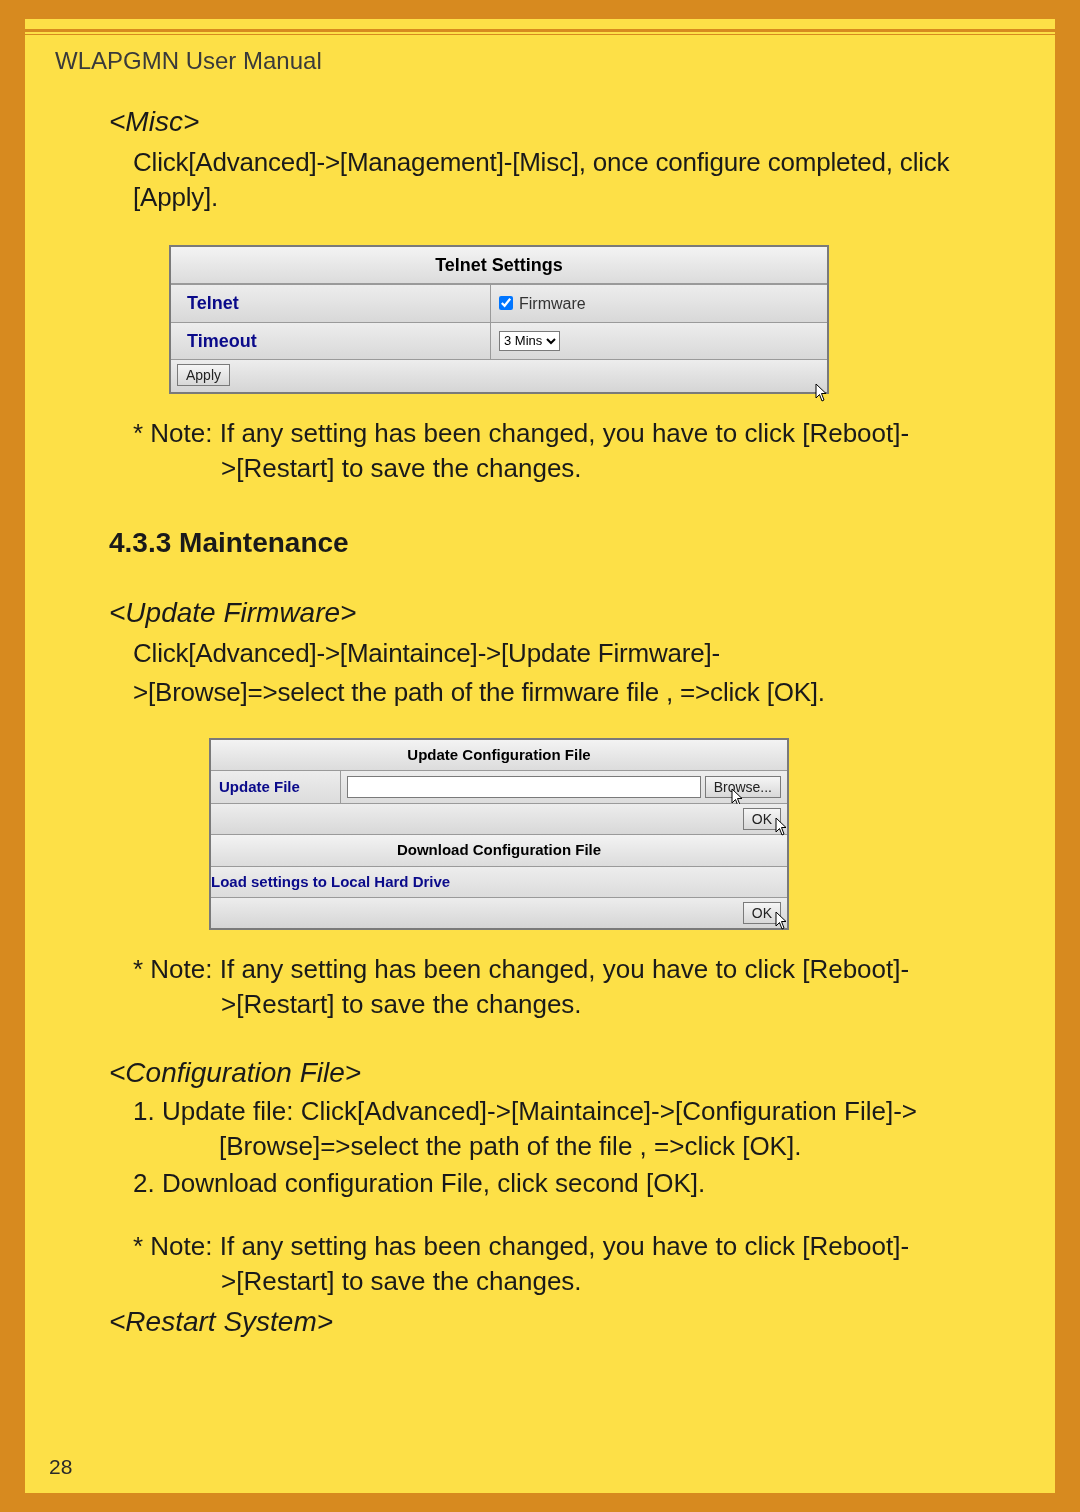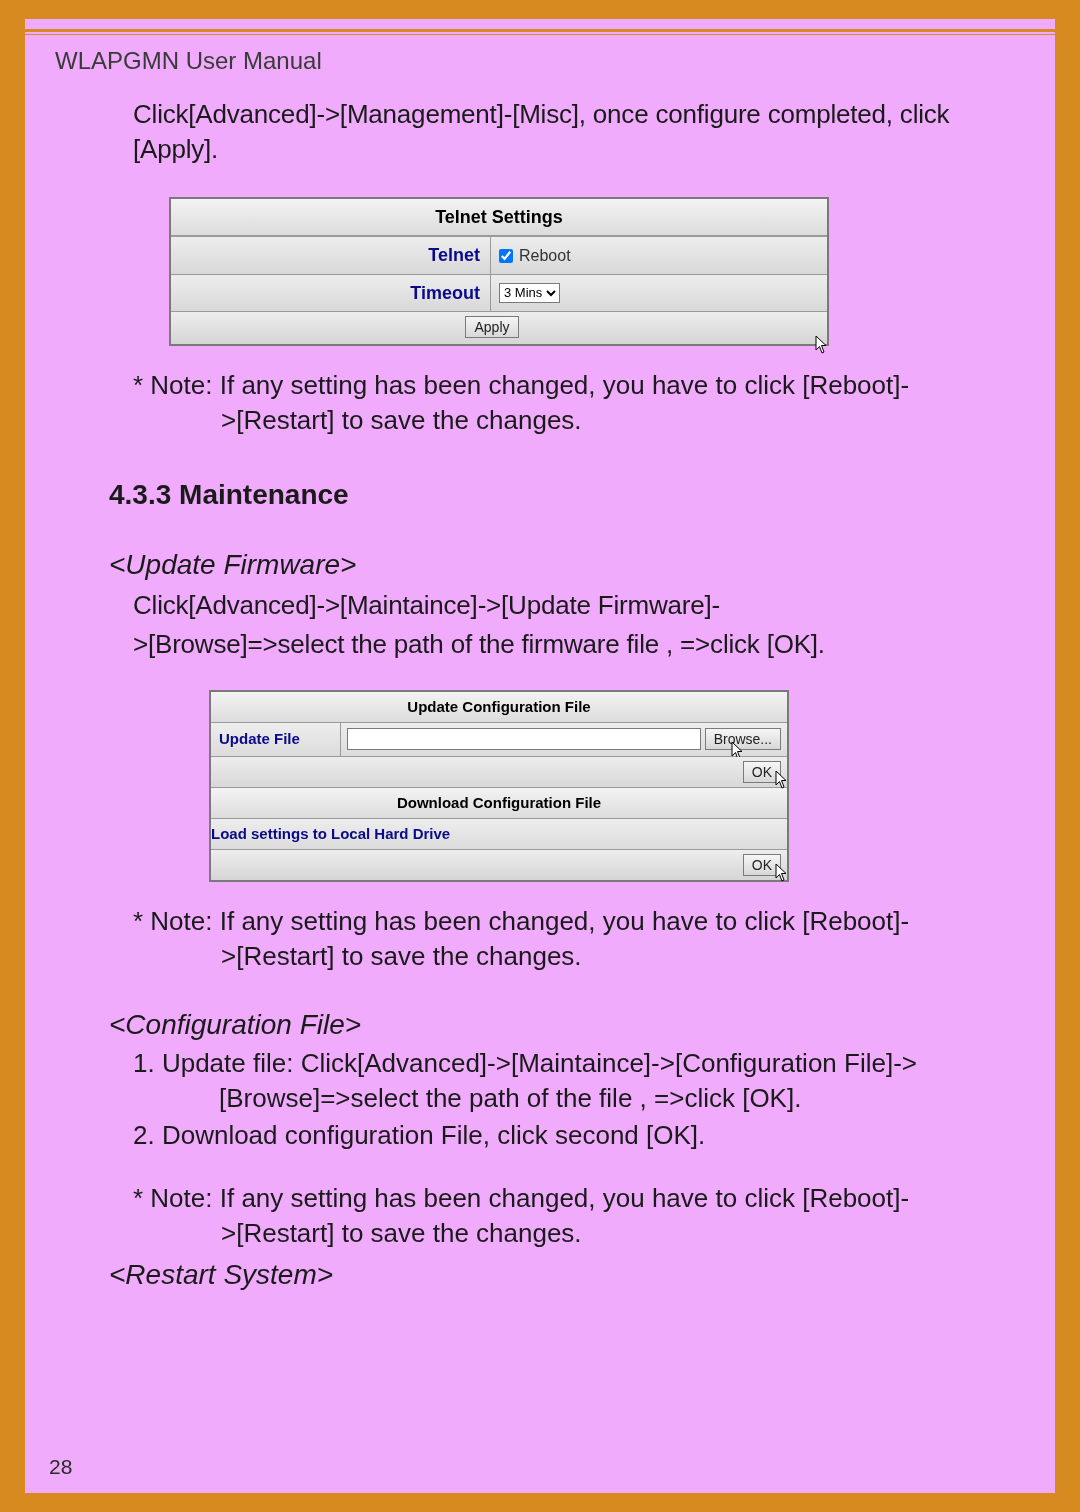--- a/index.html
+++ b/index.html
@@ -8,21 +8,21 @@
     background: #d78a1f;
     font-family: "Myriad Pro", "Segoe UI", Arial, sans-serif;
     position: relative;
   }
   .page {
     position: absolute;
     left: 24px;
     top: 18px;
     width: 1032px;
     height: 1476px;
-    background: #f0abfc;
+    background: #fde047;
     border: 1px solid #d78a1f;
   }
   .rule-top {
     position: absolute;
     left: 0; right: 0; top: 10px;
     border-top: 3px solid #d78a1f;
   }
   .rule-top2 {
     position: absolute;
     left: 0; right: 0; top: 15px;
@@ -91,42 +91,41 @@
     padding: 6px 0;
     background: linear-gradient(#f3f3f3, #dcdcdc);
     border-bottom: 1px solid #9a9a9a;
   }
   .telnet-row {
     display: flex;
     border-top: 1px solid #9a9a9a;
   }
   .telnet-label {
     width: 320px;
-    padding: 6px 10px;
+    padding: 6px 16px;
     font-weight: bold;
     color: #0a0a8a;
     font-size: 18px;
     border-right: 1px solid #9a9a9a;
     background: linear-gradient(#ededed, #d8d8d8);
-    text-align: right;
   }
   .telnet-val {
     flex: 1;
     padding: 4px 8px;
     background: linear-gradient(#ededed, #d8d8d8);
     display: flex;
     align-items: center;
     font-size: 16px;
     color: #333;
   }
   .telnet-actions {
     border-top: 1px solid #9a9a9a;
     padding: 4px 20px 6px 6px;
     display: flex;
-    justify-content: center;
+    justify-content: flex-start;
     background: linear-gradient(#ededed, #d5d5d5);
     position: relative;
   }
   .win-btn {
     font-family: Tahoma, Arial, sans-serif;
     font-size: 14px;
     padding: 2px 8px;
     background: linear-gradient(#f6f6f6, #d8d8d8);
     border: 1px solid #7a7a7a;
     color: #222;
@@ -227,29 +226,30 @@
 </head>
 <body>
 
 <div class="page">
   <div class="rule-top"></div>
   <div class="rule-top2"></div>
   <div class="header-label">WLAPGMN User Manual</div>
 
   <div class="content">
 
+    <div class="sub-h">&lt;Misc&gt;</div>
     <div class="body-p">Click[Advanced]-&gt;[Management]-[Misc], once configure completed, click [Apply].</div>
 
     <div class="telnet-panel">
       <div class="panel-title">Telnet Settings</div>
       <div class="telnet-row">
         <div class="telnet-label">Telnet</div>
         <div class="telnet-val">
           <input type="checkbox" checked="" class="win-check" style="">
-          <span>Reboot</span>
+          <span>Firmware</span>
         </div>
       </div>
       <div class="telnet-row">
         <div class="telnet-label">Timeout</div>
         <div class="telnet-val">
           <select class="win-select">
             <option>3 Mins</option>
           </select>
         </div>
       </div>

